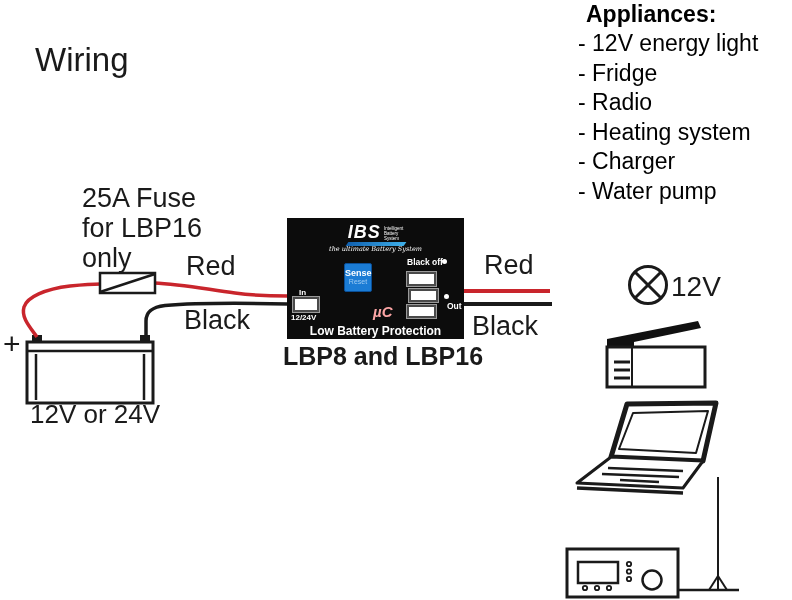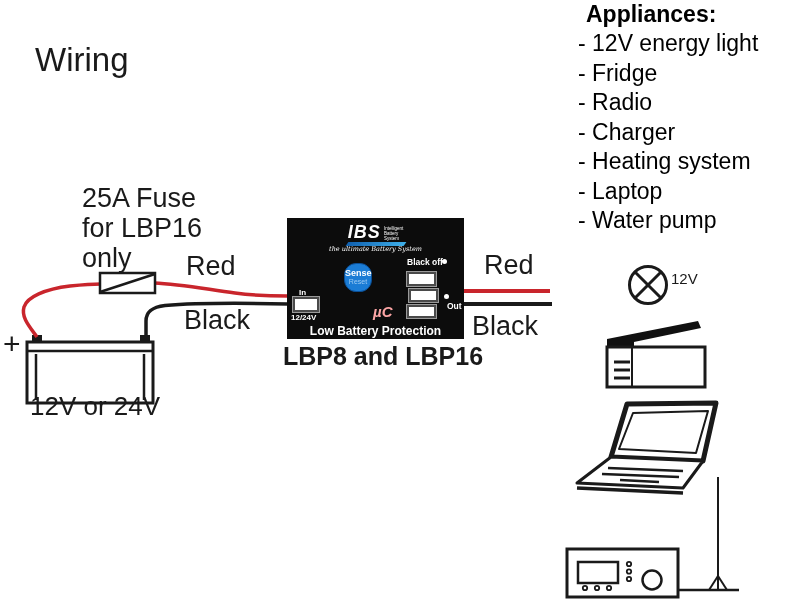--- a/index.html
+++ b/index.html
@@ -11,21 +11,21 @@
   #device{position:absolute;left:287px;top:218px;width:177px;height:121px;background:#0c0c0c;color:#fff;}
   .dev-txt{position:absolute;color:#fff;font-weight:bold;white-space:nowrap;}
   .led{position:absolute;width:5px;height:5px;border-radius:50%;background:#fff;}
   .conn{position:absolute;background:#fff;border:2px solid #4a4a4a;outline:1px solid #9a9a9a;box-sizing:border-box;}
   #ibs-logo{position:absolute;left:0;top:6px;width:177px;text-align:center;}
   #ibs-row{display:flex;justify-content:center;align-items:flex-start;gap:3px;}
   #ibs-main{font-style:italic;font-weight:bold;font-size:18px;line-height:17px;letter-spacing:1px;}
   #ibs-sub{font-size:4.5px;line-height:5px;text-align:left;white-space:pre-line;padding-top:2px;}
   #ibs-swoosh{margin:1px auto 0 auto;width:58px;height:4px;background:linear-gradient(90deg,#0f5fae,#3fb0ea);transform:skewX(-35deg);}
   #ibs-tagline{font-style:italic;font-size:6.5px;line-height:7px;font-family:"DejaVu Serif", serif;}
-  #sense-btn{position:absolute;left:57px;top:45px;width:28px;height:29px;background:#1b7cd5;border:1px solid #0a4f97;border-radius:12px;box-sizing:border-box;text-align:center;}
+  #sense-btn{position:absolute;left:57px;top:45px;width:28px;height:29px;background:#1b7cd5;border:1px solid #0a4f97;border-radius:2px;box-sizing:border-box;text-align:center;}
   #sense-btn .s1{display:block;color:#fff;font-weight:bold;font-size:9px;line-height:10px;margin-top:4px;}
   #sense-btn .s2{display:block;color:#9dcbf2;font-size:7px;line-height:8px;}
   #mcu{position:absolute;left:86px;top:85px;font-size:15px;font-weight:bold;font-style:italic;color:#fca5a5;}
   
   #appliances{position:absolute;left:578px;top:0px;width:214px;}
   #appliances .head{font-weight:bold;font-size:23px;line-height:29px;padding-left:8px;}
   #appliances .item{font-size:23px;line-height:29.5px;white-space:nowrap;}
 </style>
 </head>
 <body>
@@ -109,37 +109,36 @@
   <div class="abs lbl" style="left:35px;top:42px;font-size:33px;font-weight:normal;">Wiring</div>
 
   <div class="abs lbl" style="left:82px;top:183px;font-size:27px;">25A Fuse
 for LBP16
 only</div>
 
   <div class="abs lbl" style="left:186px;top:251px;font-size:27px;">Red</div>
   <div class="abs lbl" style="left:184px;top:305px;font-size:27px;">Black</div>
 
   <div class="abs lbl" style="left:3px;top:327px;font-size:30px;">+</div>
-  <div class="abs lbl" style="left:30px;top:392px;font-size:26px;">12V or 24V</div>
+  <div class="abs lbl" style="left:30px;top:400px;font-size:26px;">12V or 24V</div>
 
   <div class="abs lbl" style="left:484px;top:250px;font-size:27px;">Red</div>
   <div class="abs lbl" style="left:472px;top:311px;font-size:27px;">Black</div>
 
   <div class="abs lbl" style="left:283px;top:342px;font-size:25px;font-weight:bold;">LBP8 and LBP16</div>
 
-  <div class="abs lbl" style="left:671px;top:271px;font-size:15px;">12V</div>
+  <div class="abs lbl" style="left:671px;top:271px;font-size:28px;">12V</div>
 
   <div id="appliances">
     <div class="head">Appliances:</div>
     <div class="item">- 12V energy light</div>
     <div class="item">- Fridge</div>
     <div class="item">- Radio</div>
+    <div class="item">- Heating system</div>
     <div class="item">- Charger</div>
-    <div class="item">- Heating system</div>
-    <div class="item">- Laptop</div>
     <div class="item">- Water pump</div>
   </div>
 
   <div id="device">
     <div id="ibs-logo">
       <div id="ibs-row">
         <span id="ibs-main">IBS</span>
         <span id="ibs-sub">Intelligent
 Battery
 System</span>

